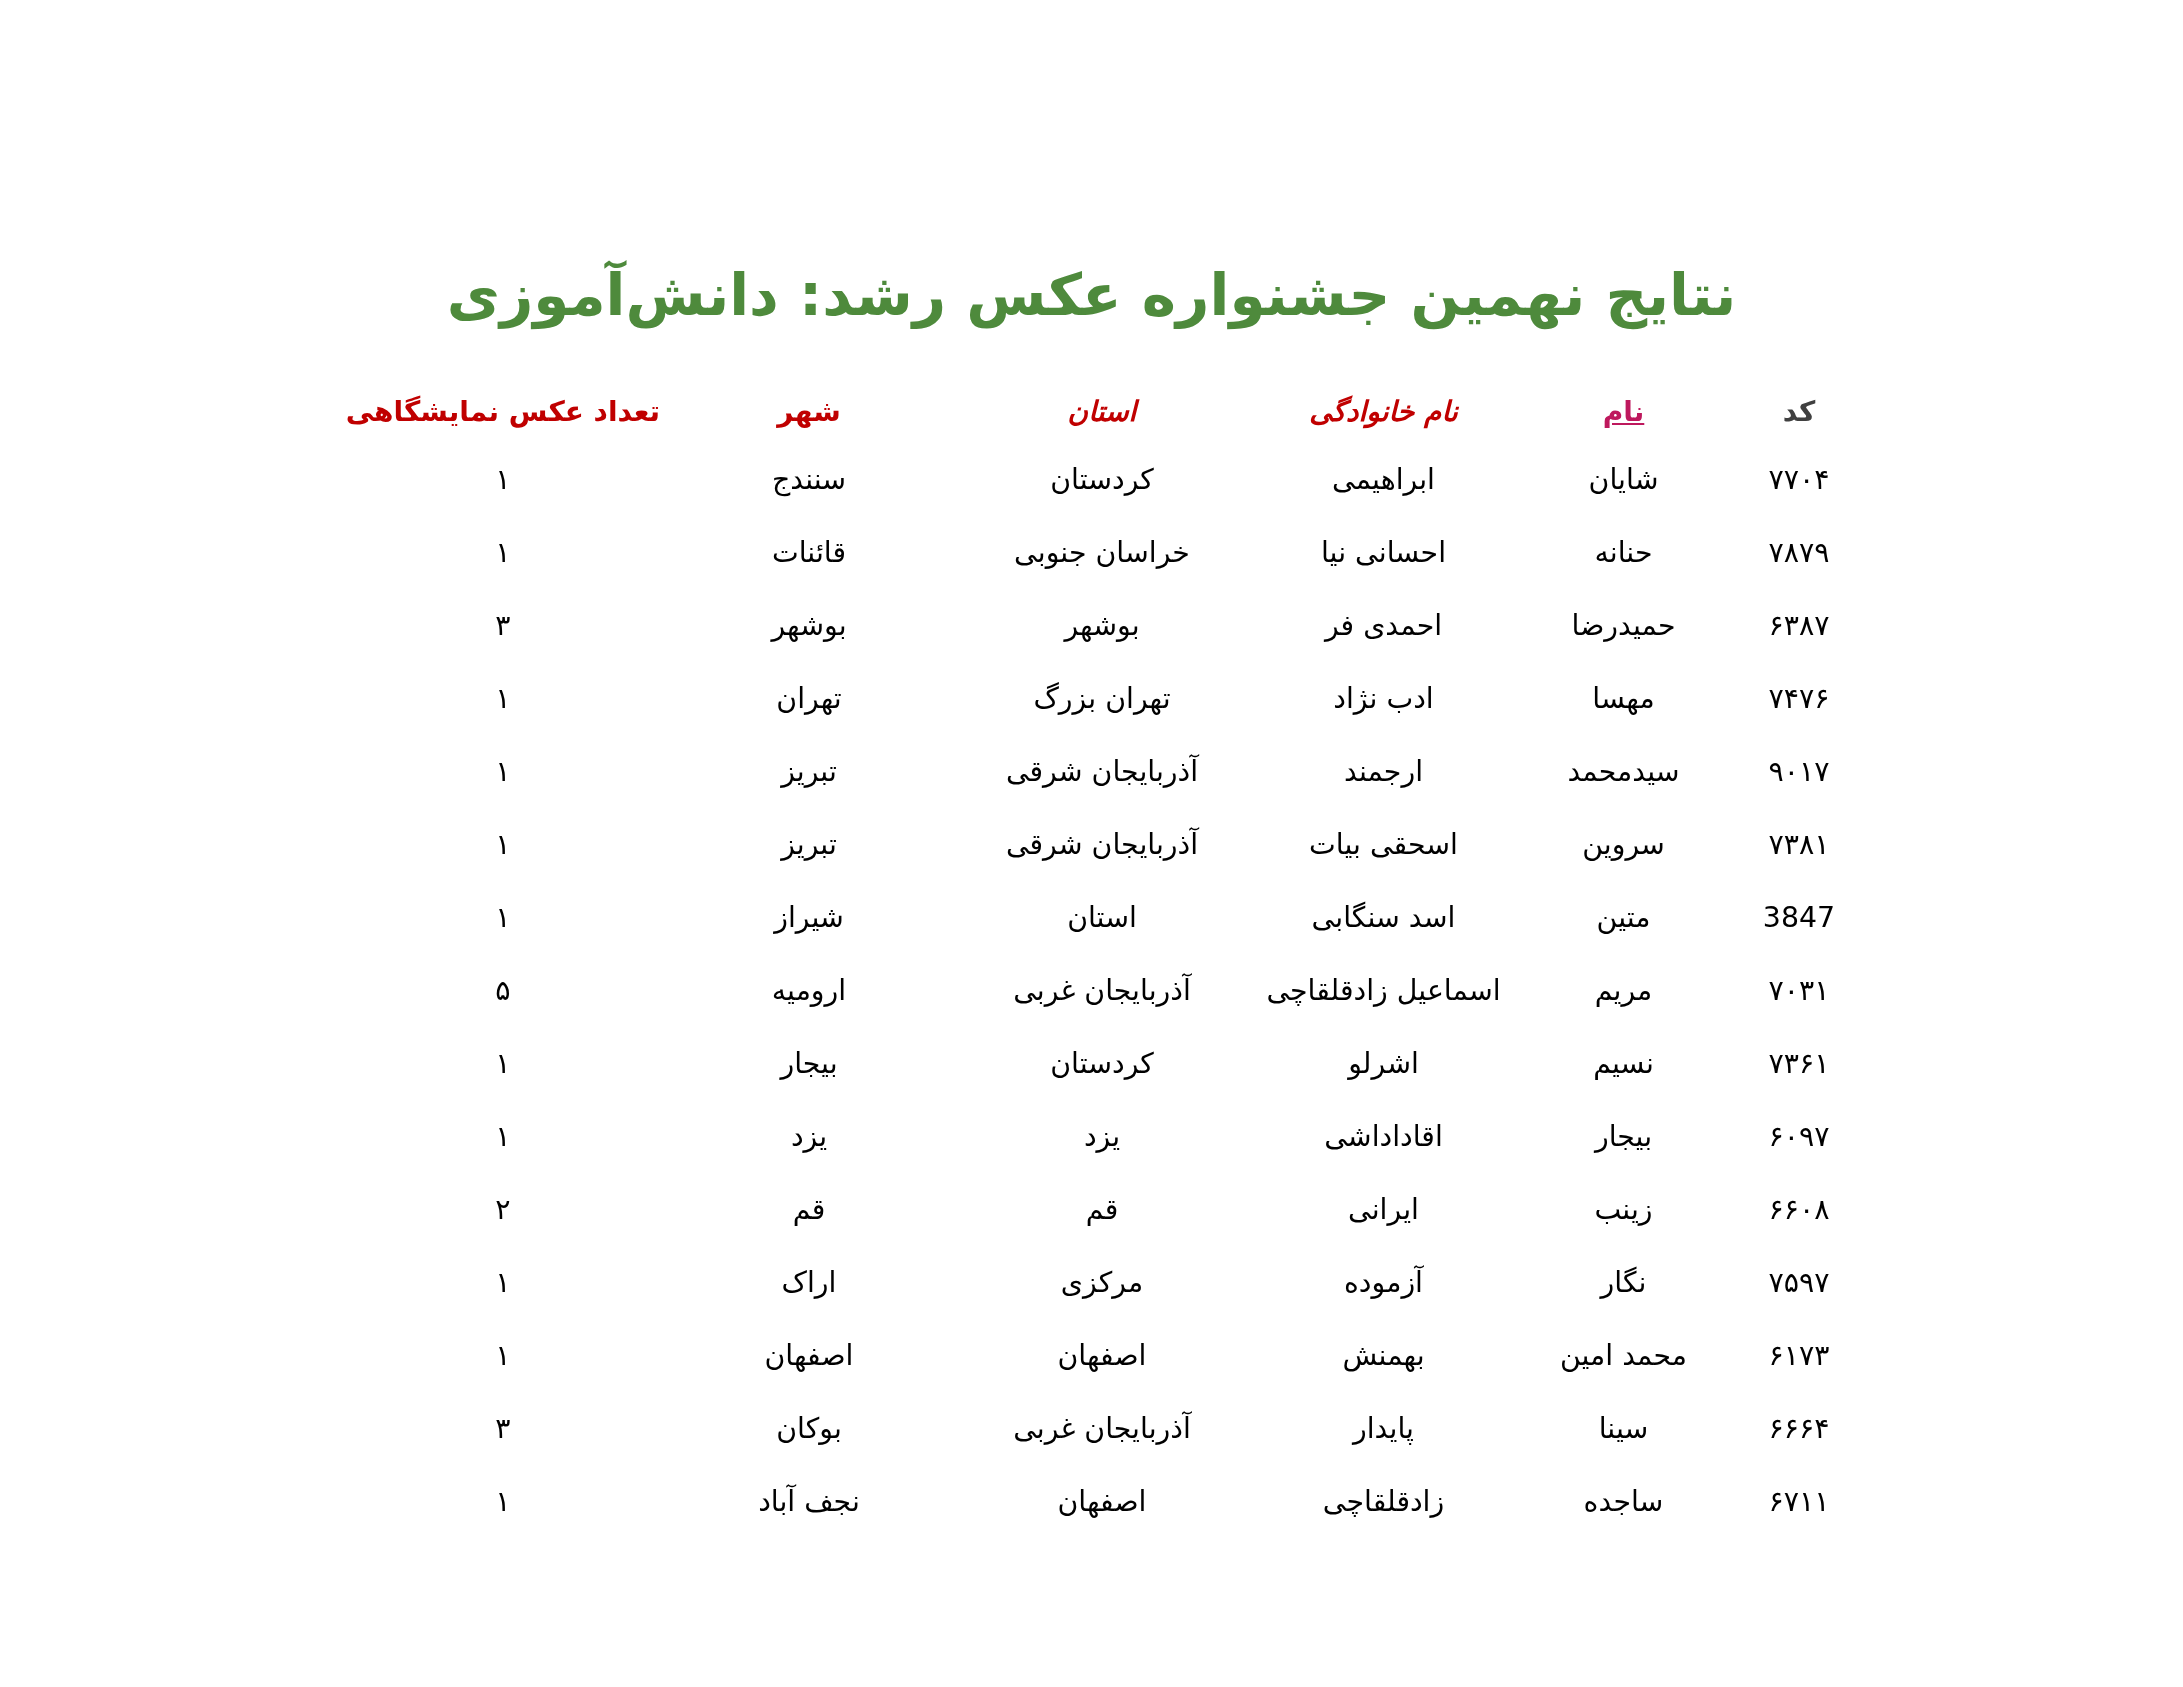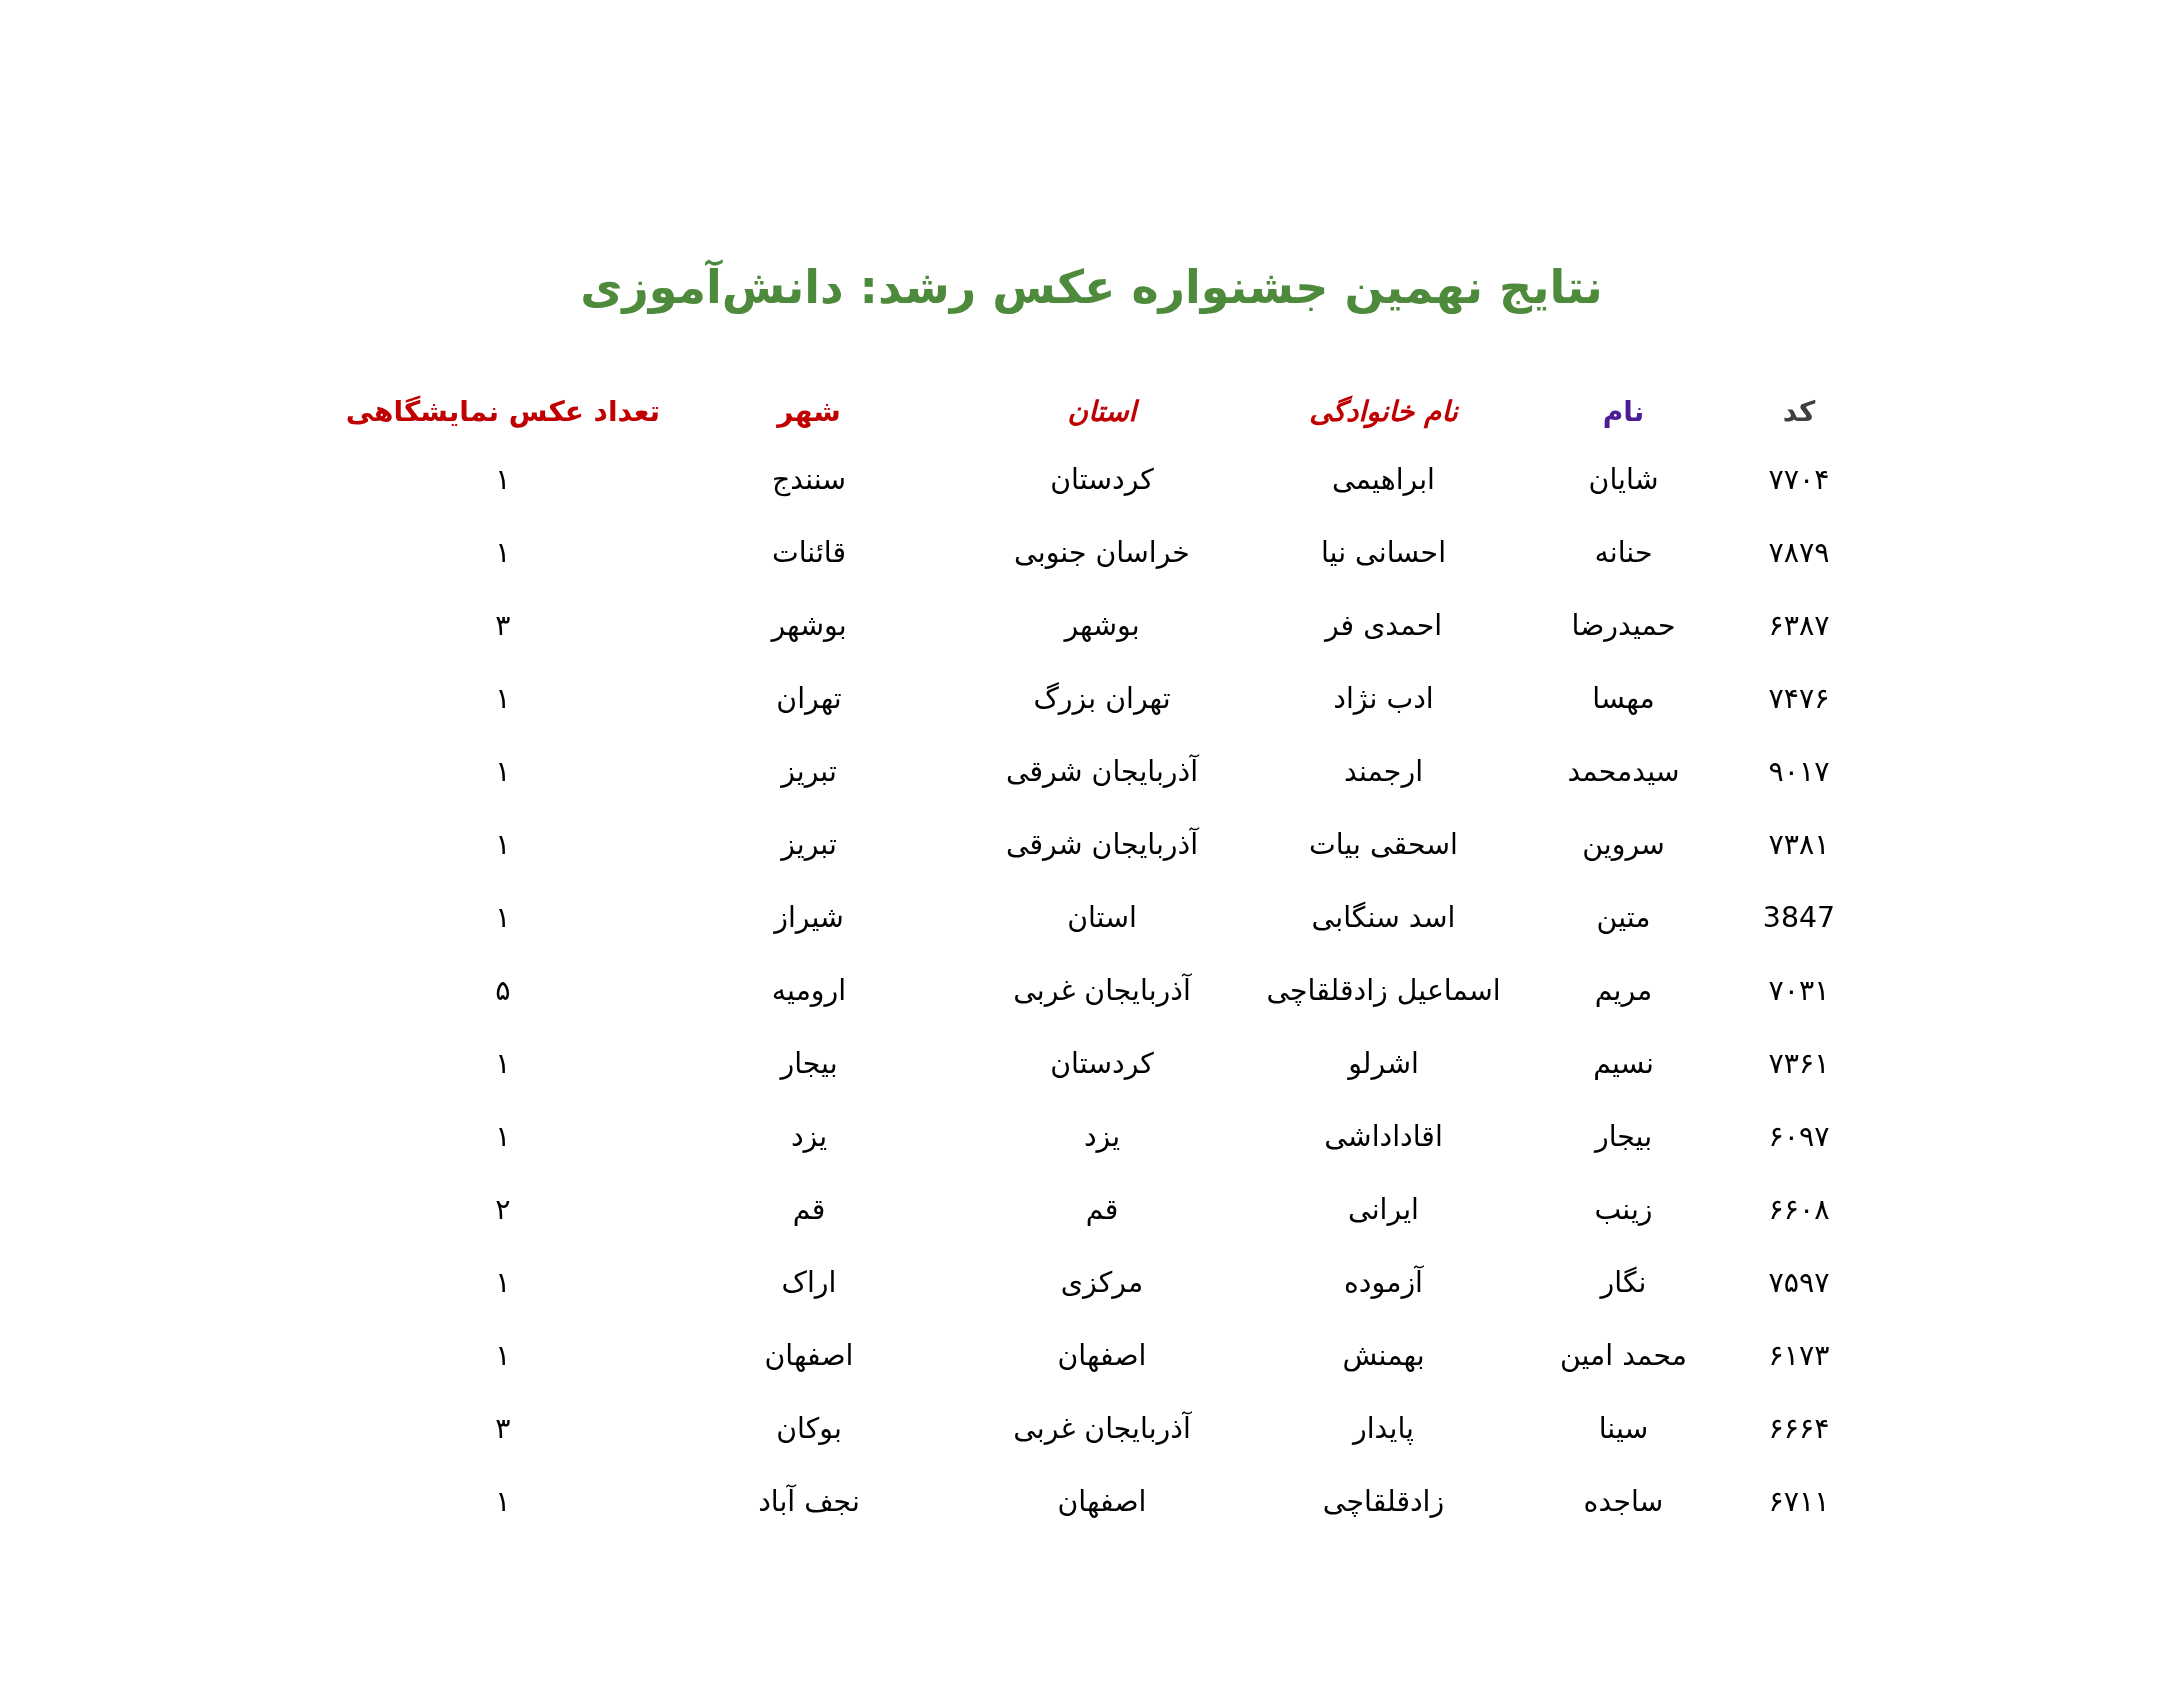--- a/index.html
+++ b/index.html
@@ -14,21 +14,21 @@
     height: 1687px;
     direction: rtl;
     overflow: hidden;
   }
   .doc-title {
     position: absolute;
     top: 213px;
     left: 0;
     width: 2183px;
     text-align: center;
-    font-size: 46px;
+    font-size: 58px;
     line-height: 86px;
     font-weight: bold;
     color: #4E8A3C;
   }
   table.results {
     position: absolute;
     top: 380px;
     right: 311px;
     border-collapse: collapse;
     table-layout: fixed;
@@ -72,21 +72,21 @@
     <col class="c-code">
     <col class="c-name">
     <col class="c-family">
     <col class="c-prov">
     <col class="c-city">
     <col class="c-count">
   </colgroup>
   <thead>
     <tr>
       <th style="color: #404040;">کد</th>
-      <th style="color: #4c1d95;">نام</th>
+      <th style="color: #be185d; text-decoration: underline;">نام</th>
       <th style="color: rgb(192, 0, 0); font-style: italic;">نام خانوادگی</th>
       <th style="color: rgb(192, 0, 0); font-style: italic;">استان</th>
       <th style="color: rgb(192, 0, 0);">شهر</th>
       <th style="color: rgb(192, 0, 0);">تعداد عکس نمایشگاهی</th>
     </tr>
   </thead>
   <tbody>
 
   <tr>
       <td>۷۷۰۴</td>

